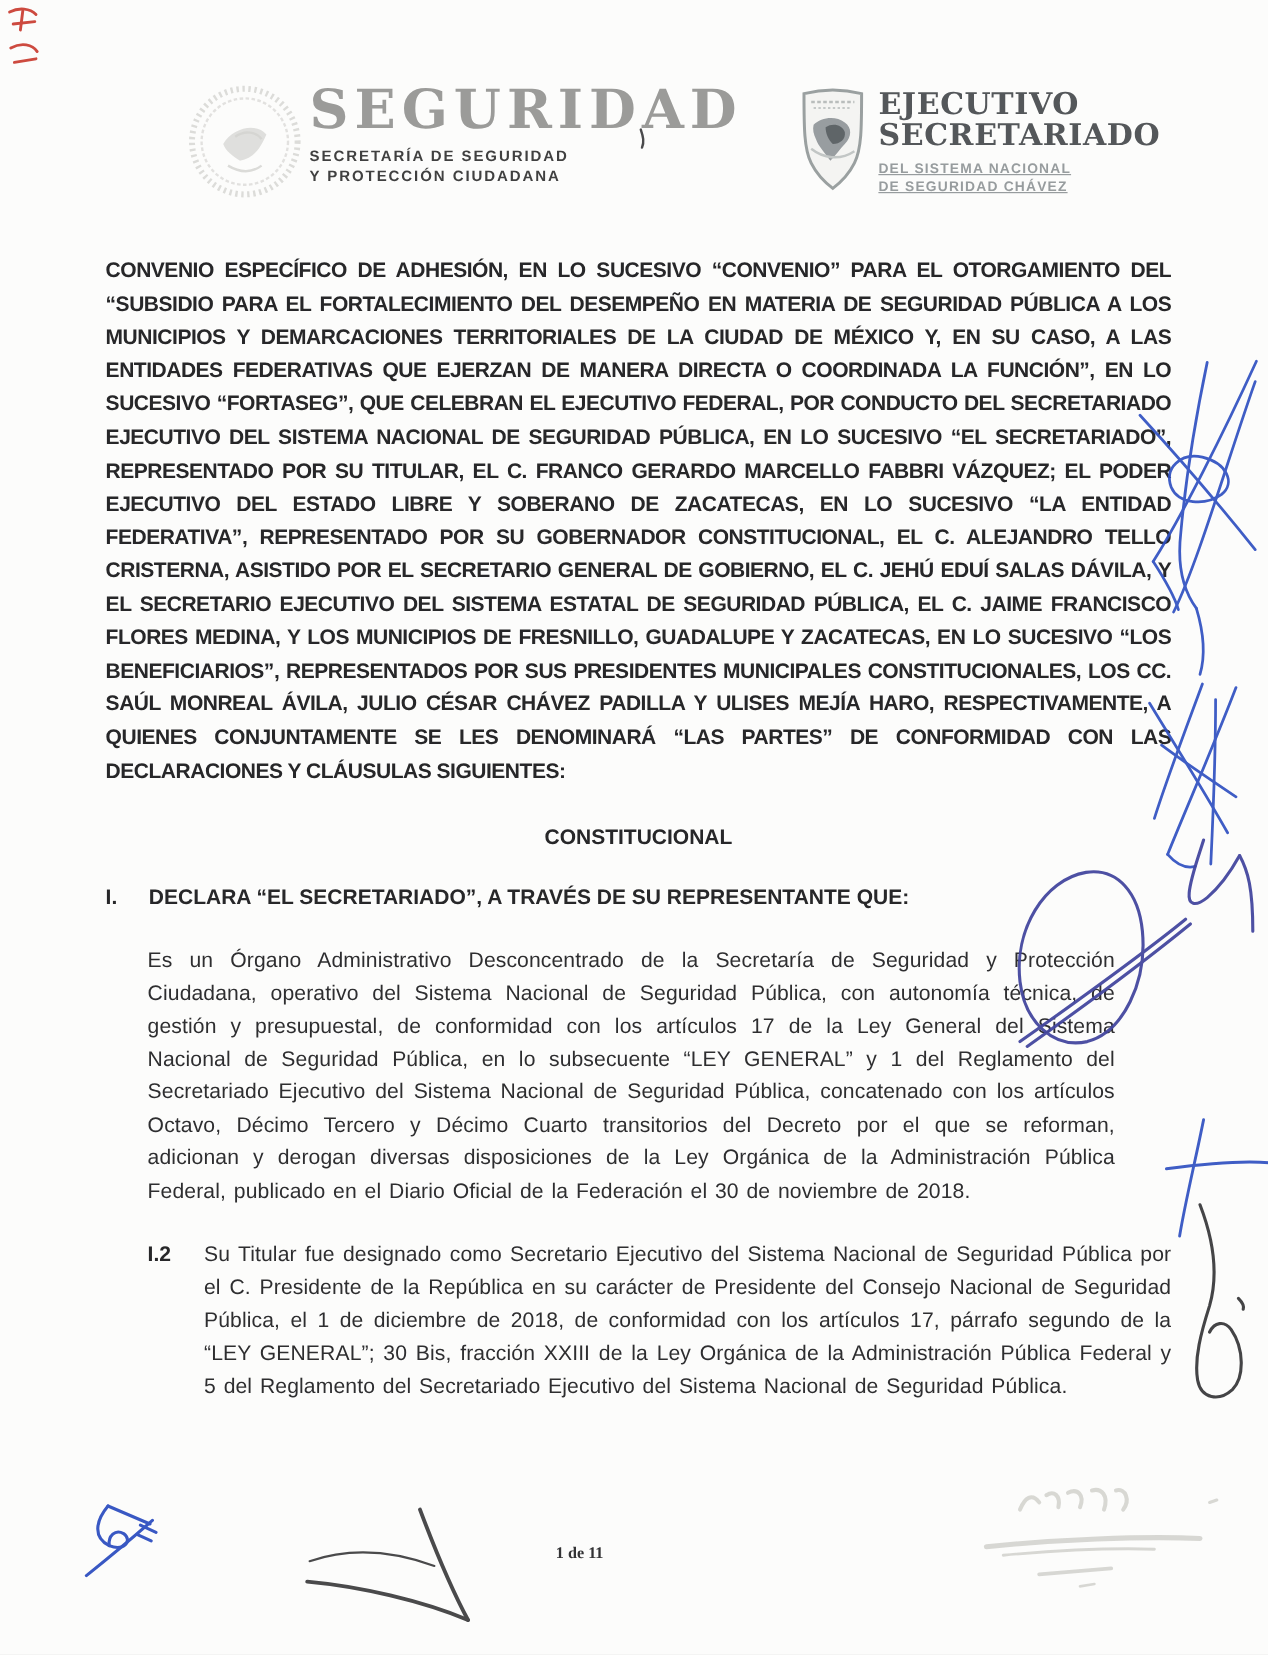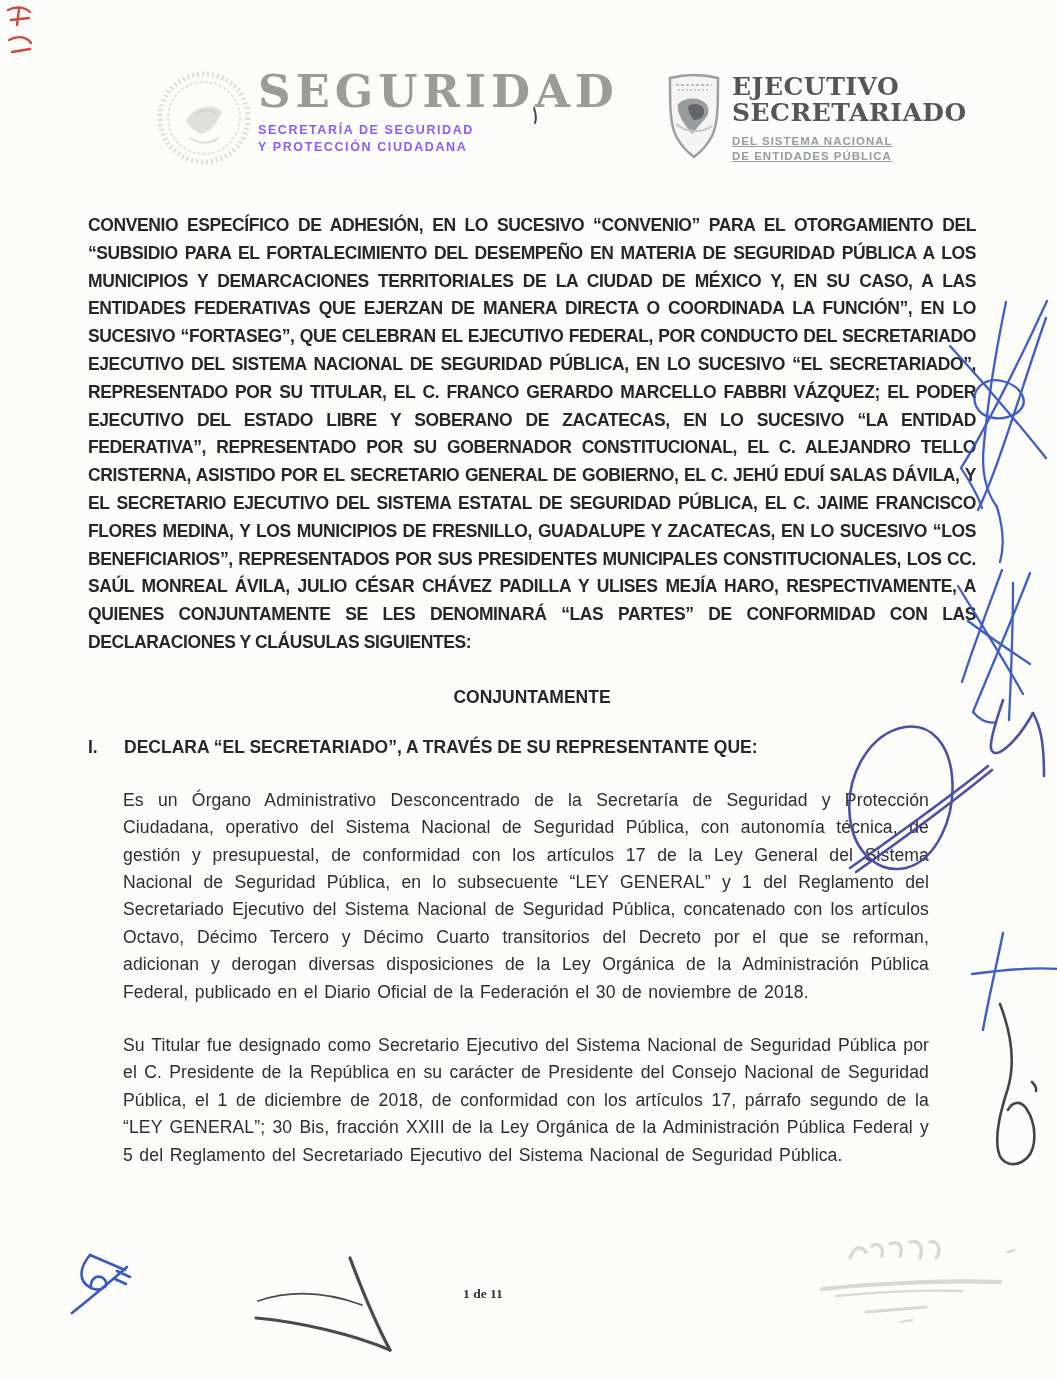--- a/index.html
+++ b/index.html
@@ -15,21 +15,21 @@
   
   .hdr{position:absolute;top:64px;left:16px;width:1057px;height:110px;}
   .logo-left{position:absolute;left:140px;top:4px;display:flex;align-items:flex-start;}
   .seal{width:96px;height:100px;opacity:.85;}
   .brand-block{margin-left:6px;}
   .brand{
     font-family:"DejaVu Serif", serif;
     font-weight:bold;font-size:45px;line-height:48px;
     letter-spacing:5px;color:#9b9b99;
   }
-  .brand-sub{margin-top:6px;font-size:12.5px;line-height:17px;letter-spacing:1.6px;color:#8b5cf6;font-weight:bold;}
+  .brand-sub{margin-top:6px;font-size:12.5px;line-height:17px;letter-spacing:1.6px;color:#404040;font-weight:bold;}
   .logo-right{position:absolute;left:650px;top:8px;display:flex;align-items:flex-start;}
   .shield{width:56px;height:88px;}
   .rt-block{margin-left:10px;margin-top:2px;}
   .rt-title{font-family:"DejaVu Serif", serif;font-weight:bold;font-size:25px;line-height:26px;letter-spacing:.5px;color:#54575a;}
   .rt-sub{font-size:11.5px;line-height:15px;letter-spacing:1px;color:#979c9e;font-weight:bold;margin-top:0;text-decoration:underline;}
   .rt-sub.first{margin-top:8px;}
   
   .doc{position:absolute;left:88px;top:212px;width:888px;}
   .intro{
     margin:0;font-weight:bold;font-size:17.5px;line-height:27.8px;
@@ -81,40 +81,41 @@
         <line x1="10" y1="13" x2="46" y2="13" stroke="#b9bdbc" stroke-width="2.2" stroke-dasharray="3 2"></line>
         <line x1="12" y1="18" x2="44" y2="18" stroke="#c4c8c7" stroke-width="1.8" stroke-dasharray="2 2"></line>
         <path d="M12 32 C18 26,30 24,38 30 C44 34,44 42,38 48 C34 52,30 58,26 62 C22 56,16 50,14 44 C12 40,11 36,12 32 Z" fill="#989da0"></path>
         <path d="M22 34 C28 30,36 32,38 38 C39 44,34 48,28 48 C24 44,22 39,22 34 Z" fill="#5f6568"></path>
         <path d="M10 52 C20 60,34 62,46 54" fill="none" stroke="#c2c6c5" stroke-width="2"></path>
       </svg>
       <div class="rt-block">
         <div class="rt-title">EJECUTIVO</div>
         <div class="rt-title">SECRETARIADO</div>
         <div class="rt-sub first">DEL SISTEMA NACIONAL</div>
-        <div class="rt-sub">DE ENTIDADES PÚBLICA</div>
+        <div class="rt-sub">DE SEGURIDAD CHÁVEZ</div>
       </div>
     </div>
   </div>
 
   <div class="doc">
     <p class="intro">CONVENIO ESPECÍFICO DE ADHESIÓN, EN LO SUCESIVO “CONVENIO” PARA EL OTORGAMIENTO DEL “SUBSIDIO PARA EL FORTALECIMIENTO DEL DESEMPEÑO EN MATERIA DE SEGURIDAD PÚBLICA A LOS MUNICIPIOS Y DEMARCACIONES TERRITORIALES DE LA CIUDAD DE MÉXICO Y, EN SU CASO, A LAS ENTIDADES FEDERATIVAS QUE EJERZAN DE MANERA DIRECTA O COORDINADA LA FUNCIÓN”, EN LO SUCESIVO “FORTASEG”, QUE CELEBRAN EL EJECUTIVO FEDERAL, POR CONDUCTO DEL SECRETARIADO EJECUTIVO DEL SISTEMA NACIONAL DE SEGURIDAD PÚBLICA, EN LO SUCESIVO “EL SECRETARIADO”, REPRESENTADO POR SU TITULAR, EL C. FRANCO GERARDO MARCELLO FABBRI VÁZQUEZ; EL PODER EJECUTIVO DEL ESTADO LIBRE Y SOBERANO DE ZACATECAS, EN LO SUCESIVO “LA ENTIDAD FEDERATIVA”, REPRESENTADO POR SU GOBERNADOR CONSTITUCIONAL, EL C. ALEJANDRO TELLO CRISTERNA, ASISTIDO POR EL SECRETARIO GENERAL DE GOBIERNO, EL C. JEHÚ EDUÍ SALAS DÁVILA, Y EL SECRETARIO EJECUTIVO DEL SISTEMA ESTATAL DE SEGURIDAD PÚBLICA, EL C. JAIME FRANCISCO FLORES MEDINA, Y LOS MUNICIPIOS DE FRESNILLO, GUADALUPE Y ZACATECAS, EN LO SUCESIVO “LOS BENEFICIARIOS”, REPRESENTADOS POR SUS PRESIDENTES MUNICIPALES CONSTITUCIONALES, LOS CC. SAÚL MONREAL ÁVILA, JULIO CÉSAR CHÁVEZ PADILLA Y ULISES MEJÍA HARO, RESPECTIVAMENTE, A QUIENES CONJUNTAMENTE SE LES DENOMINARÁ “LAS PARTES” DE CONFORMIDAD CON LAS DECLARACIONES Y CLÁUSULAS SIGUIENTES:</p>
 
-    <h2 class="decl-heading">CONJUNTAMENTE</h2>
+    <h2 class="decl-heading">CONSTITUCIONAL</h2>
 
     <div class="section-line">
       <span class="section-num">I.</span>
       <span>DECLARA “EL SECRETARIADO”, A TRAVÉS DE SU REPRESENTANTE QUE:</span>
     </div>
 
     <div class="clause">
       <p class="clause-text">Es un Órgano Administrativo Desconcentrado de la Secretaría de Seguridad y Protección Ciudadana, operativo del Sistema Nacional de Seguridad Pública, con autonomía técnica, de gestión y presupuestal, de conformidad con los artículos 17 de la Ley General del Sistema Nacional de Seguridad Pública, en lo subsecuente “LEY GENERAL” y 1 del Reglamento del Secretariado Ejecutivo del Sistema Nacional de Seguridad Pública, concatenado con los artículos Octavo, Décimo Tercero y Décimo Cuarto transitorios del Decreto por el que se reforman, adicionan y derogan diversas disposiciones de la Ley Orgánica de la Administración Pública Federal, publicado en el Diario Oficial de la Federación el 30 de noviembre de 2018.</p>
     </div>
 
     <div class="clause">
+      <span class="clause-id">I.2</span>
       <p class="clause-text">Su Titular fue designado como Secretario Ejecutivo del Sistema Nacional de Seguridad Pública por el C. Presidente de la República en su carácter de Presidente del Consejo Nacional de Seguridad Pública, el 1 de diciembre de 2018, de conformidad con los artículos 17, párrafo segundo de la “LEY GENERAL”; 30 Bis, fracción XXIII de la Ley Orgánica de la Administración Pública Federal y 5 del Reglamento del Secretariado Ejecutivo del Sistema Nacional de Seguridad Pública.</p>
     </div>
   </div>
 
   <div class="pageno">1 de 11</div>
 
   <svg class="annot" viewBox="0 0 1057 1379">
 
     <g fill="none" stroke-width="2.4" stroke-linecap="round" opacity="0.9" stroke="#c8372b">
       <path d="M 8 10 C 16 6, 25 7, 30 12"></path>

